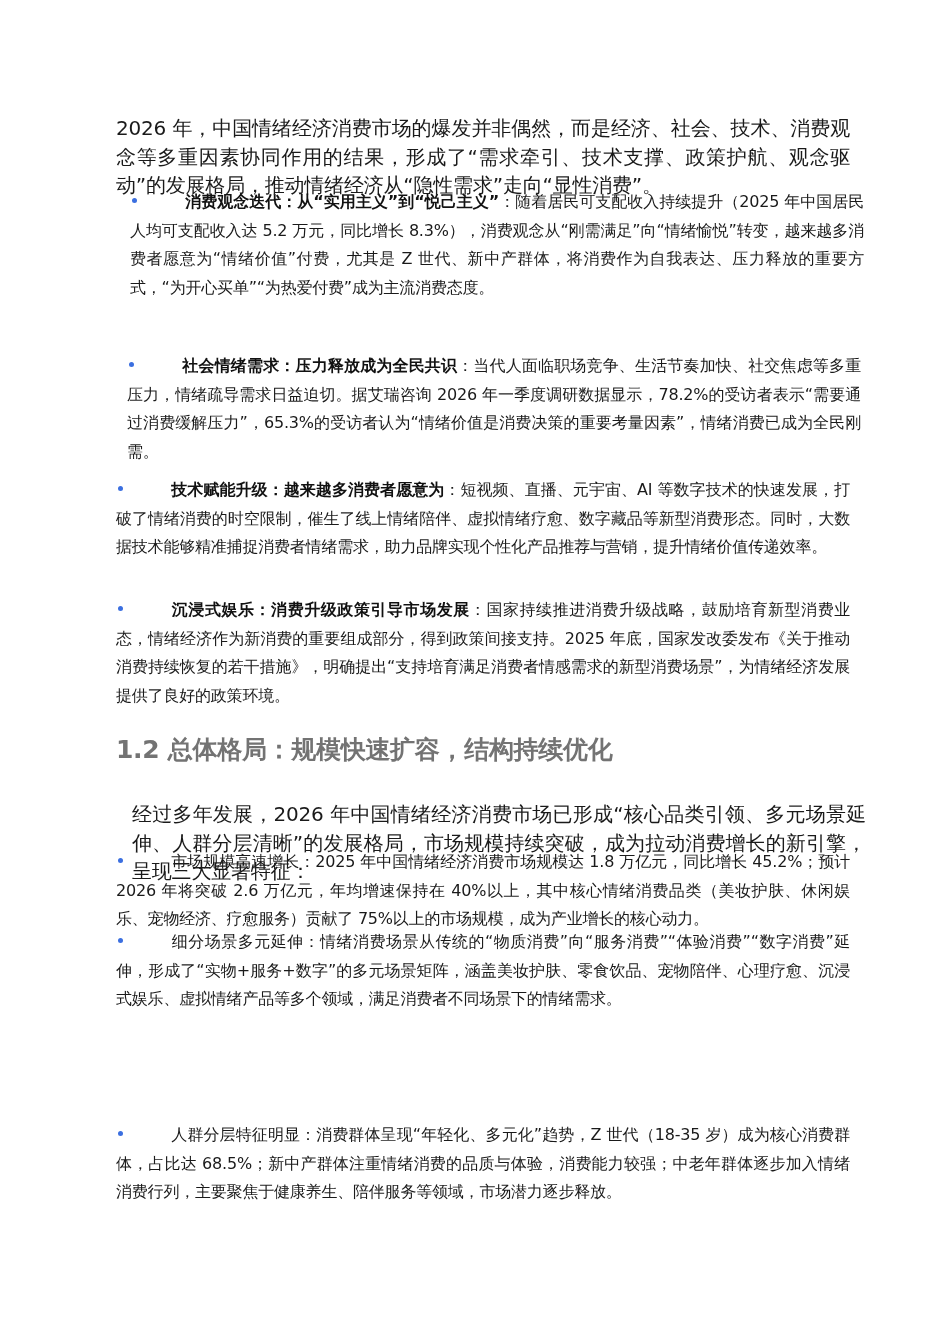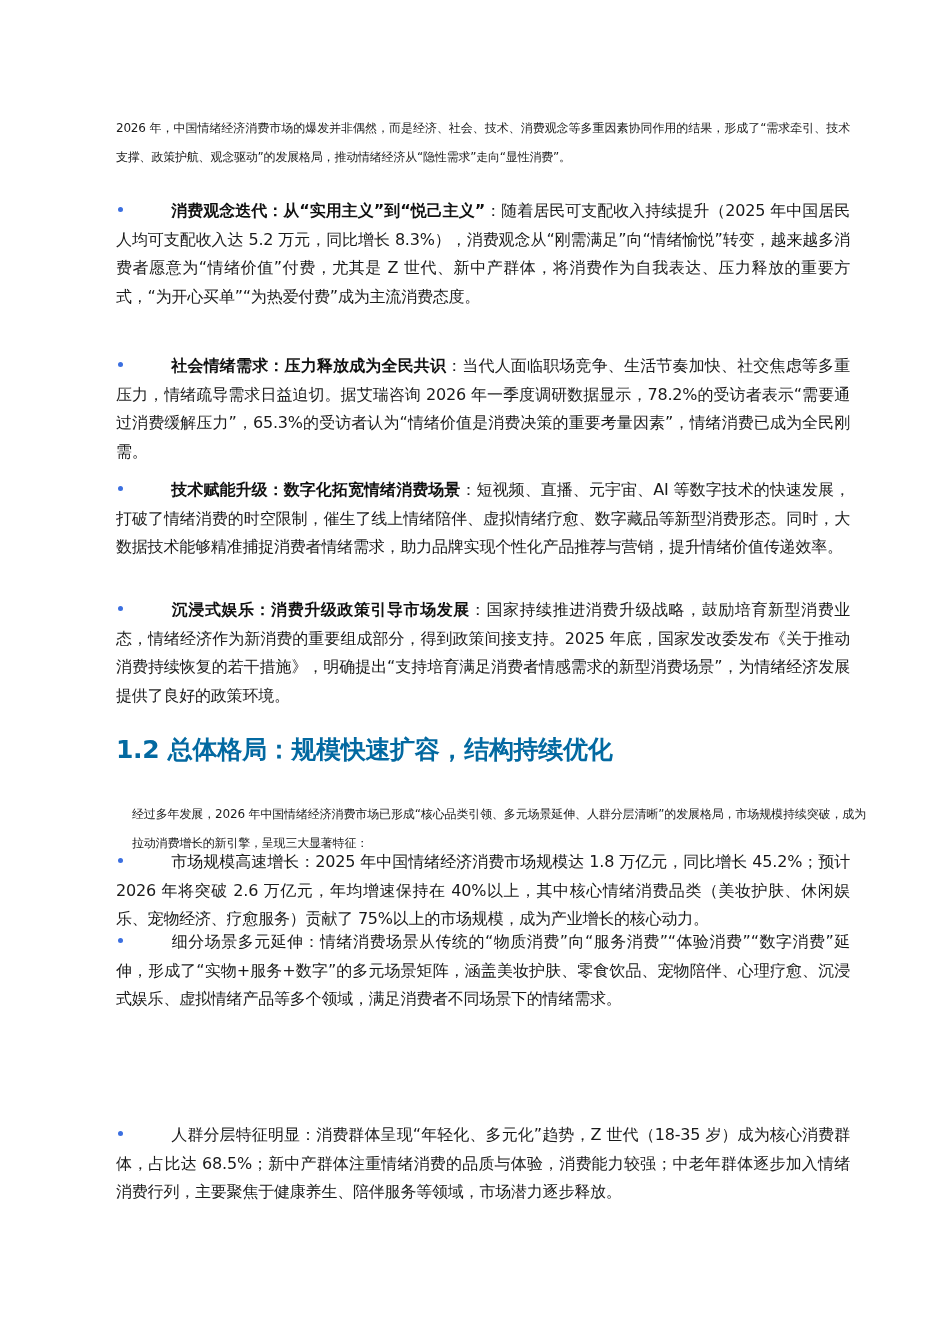--- a/index.html
+++ b/index.html
@@ -4,57 +4,57 @@
 <style>
   html, body { margin: 0; padding: 0; background: #ffffff; }
   body {
     width: 950px; height: 1344px; position: relative; overflow: hidden;
     font-family: "DejaVu Sans", "Liberation Sans", sans-serif;
     color: #1a1a1a;
   }
   .page { position: absolute; left: 116px; top: 0; width: 734px; }
   .para {
     position: absolute; left: 0; width: 734px;
-    font-size: 12px; line-height: 28.5px; letter-spacing: -0.2px;
+    font-size: 20px; line-height: 28.5px; letter-spacing: -0.2px;
     text-align: justify;
   }
   .bullet-item {
     position: absolute; left: 0; width: 734px;
     font-size: 16px; line-height: 28.5px; letter-spacing: -0.2px;
     text-align: justify;
   }
   .bullet-dot {
     display: inline-block; width: 5px; height: 5px; border-radius: 50%;
     background: #3b6fe0; vertical-align: middle; margin-right: 48px; margin-left: 2px;
     position: relative; top: -2px;
   }
   .bold { font-weight: bold; color: #111; }
   .heading {
     position: absolute; left: 0; width: 734px;
-    font-size: 25px; font-weight: bold; line-height: 34px; color: #0369a1;
+    font-size: 25px; font-weight: bold; line-height: 34px; color: #737373;
     letter-spacing: -0.3px;
   }
 </style>
 </head>
 <body>
 
 <div class="page">
 
   <p class="para" style="top:114px; margin:0;">2026 年，中国情绪经济消费市场的爆发并非偶然，而是经济、社会、技术、消费观念等多重因素协同作用的结果，形成了“需求牵引、技术支撑、政策护航、观念驱动”的发展格局，推动情绪经济从“隐性需求”走向“显性消费”。</p>
 
-  <div class="bullet-item" style="top:197px;">
+  <div class="bullet-item" style="top:188px;margin-left:14px;">
     <span class="bullet-dot"></span><span class="bold">消费观念迭代：从“实用主义”到“悦己主义”</span><span>：随着居民可支配收入持续提升（2025 年中国居民人均可支配收入达 5.2 万元，同比增长 8.3%），消费观念从“刚需满足”向“情绪愉悦”转变，越来越多消费者愿意为“情绪价值”付费，尤其是 Z 世代、新中产群体，将消费作为自我表达、压力释放的重要方式，“为开心买单”“为热爱付费”成为主流消费态度。</span>
   </div>
 
-  <div class="bullet-item" style="top:352px;">
+  <div class="bullet-item" style="top:352px;margin-left:11px;">
     <span class="bullet-dot"></span><span class="bold">社会情绪需求：压力释放成为全民共识</span><span>：当代人面临职场竞争、生活节奏加快、社交焦虑等多重压力，情绪疏导需求日益迫切。据艾瑞咨询 2026 年一季度调研数据显示，78.2%的受访者表示“需要通过消费缓解压力”，65.3%的受访者认为“情绪价值是消费决策的重要考量因素”，情绪消费已成为全民刚需。</span>
   </div>
 
   <div class="bullet-item" style="top:476px;">
-    <span class="bullet-dot"></span><span class="bold">技术赋能升级：数字化拓宽情绪消费场景</span><span>：短视频、直播、元宇宙、AI 等数字技术的快速发展，打破了情绪消费的时空限制，催生了线上情绪陪伴、虚拟情绪疗愈、数字藏品等新型消费形态。同时，大数据技术能够精准捕捉消费者情绪需求，助力品牌实现个性化产品推荐与营销，提升情绪价值传递效率。</span>
+    <span class="bullet-dot"></span><span class="bold">技术赋能升级：越来越多消费者愿意为</span><span>：短视频、直播、元宇宙、AI 等数字技术的快速发展，打破了情绪消费的时空限制，催生了线上情绪陪伴、虚拟情绪疗愈、数字藏品等新型消费形态。同时，大数据技术能够精准捕捉消费者情绪需求，助力品牌实现个性化产品推荐与营销，提升情绪价值传递效率。</span>
   </div>
 
   <div class="bullet-item" style="top:596px;">
     <span class="bullet-dot"></span><span class="bold">沉浸式娱乐：消费升级政策引导市场发展</span><span>：国家持续推进消费升级战略，鼓励培育新型消费业态，情绪经济作为新消费的重要组成部分，得到政策间接支持。2025 年底，国家发改委发布《关于推动消费持续恢复的若干措施》，明确提出“支持培育满足消费者情感需求的新型消费场景”，为情绪经济发展提供了良好的政策环境。</span>
   </div>
 
   <h2 class="heading" style="top:733px; margin:0;">1.2 总体格局：规模快速扩容，结构持续优化</h2>
 
   <p class="para" style="top:784px; margin:16px;">经过多年发展，2026 年中国情绪经济消费市场已形成“核心品类引领、多元场景延伸、人群分层清晰”的发展格局，市场规模持续突破，成为拉动消费增长的新引擎，呈现三大显著特征：</p>
 

